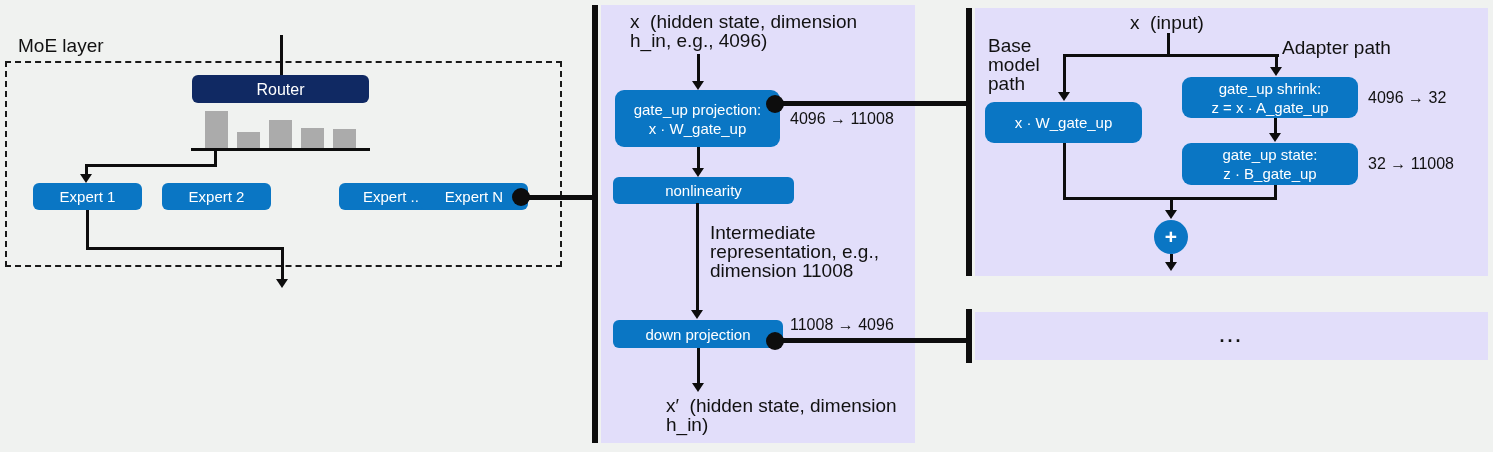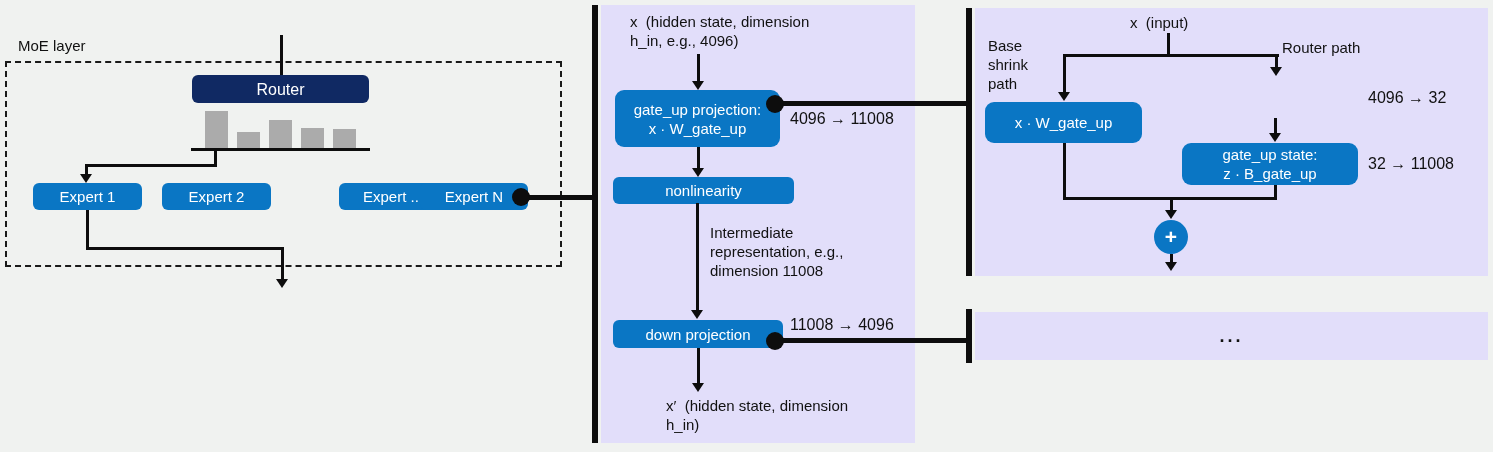--- a/index.html
+++ b/index.html
@@ -11,21 +11,21 @@
                 border-left:6.5px solid transparent; border-right:6.5px solid transparent;
                 border-top:9px solid #0d0d0d; }
   .panel   { position:absolute; background:#e2defa; }
   .bracket { position:absolute; width:6px; background:#0d0d0d; }
 
   .bluebox { position:absolute; background:#0a76c4; color:#ffffff; border-radius:6px;
              display:flex; align-items:center; justify-content:center; text-align:center;
              font-size:15px; line-height:19px; white-space:pre-line; font-weight:400; }
   .navybox { background:#102963; font-size:16px; }
 
-  .note { position:absolute; font-size:15px; line-height:19px; white-space:pre-line; color:#111; }
+  .note { position:absolute; font-size:19px; line-height:19px; white-space:pre-line; color:#111; }
   .dim  { position:absolute; font-size:16px; color:#111; white-space:nowrap; }
 
   .dashed-box { position:absolute; border:2px dashed #1a1a1a; background:transparent; }
 
   .bars { position:absolute; left:205px; top:111px; height:38px; display:flex; align-items:flex-end; gap:9px; }
   .bar  { width:23px; background:#ababab; }
 
   .axis { position:absolute; background:#0d0d0d; height:3px; }
 
   .plus-circle { position:absolute; width:34px; height:34px; border-radius:50%; background:#0a76c4;
@@ -108,35 +108,37 @@
   <div class="arrow-down" style="left:692px; top:383px;"></div>
 
   <div class="note" style="left:627px; top:396px; width:270px;margin-left:39px;">x′&nbsp; (hidden state, dimension
 h_in)</div>
 
   <div class="bracket" style="left:966px; top:8px; height:268px;"></div>
   <div class="panel" style="left:975px; top:8px; width:513px; height:268px;"></div>
 
   <div class="note" style="left:1130px; top:13px;">x&nbsp; (input)</div>
   <div class="note" style="left:988px; top:36px;">Base
-shrink
+model
 path</div>
-  <div class="note" style="left:1282px; top:38px;">Router path</div>
+  <div class="note" style="left:1282px; top:38px;">Adapter path</div>
 
   <div class="line" style="left:1167px; top:33px; width:3px; height:23px;"></div>
   <div class="line" style="left:1063px; top:54px; width:216px; height:3px;"></div>
 
   <div class="line" style="left:1063px; top:54px; width:3px; height:39px;"></div>
   <div class="arrow-down" style="left:1058px; top:92px;"></div>
 
   <div class="line" style="left:1275px; top:54px; width:3px; height:14px;"></div>
   <div class="arrow-down" style="left:1270px; top:67px;"></div>
 
   <div class="bluebox" style="left:985px; top:102px; width:157px; height:41px; border-radius:9px;">x · W_gate_up</div>
 
+  <div class="bluebox" style="left:1182px; top:77px; width:176px; height:41px; border-radius:9px;">gate_up shrink:
+z = x · A_gate_up</div>
   <div class="dim" style="left:1368px; top:89px;">4096 → 32</div>
 
   <div class="line" style="left:1274px; top:118px; width:3px; height:16px;"></div>
   <div class="arrow-down" style="left:1269px; top:133px;"></div>
 
   <div class="bluebox" style="left:1182px; top:143px; width:176px; height:42px; border-radius:9px;">gate_up state:
 z · B_gate_up</div>
   <div class="dim" style="left:1368px; top:155px;">32 → 11008</div>
 
   <div class="line" style="left:1063px; top:143px; width:3px; height:57px;"></div>

